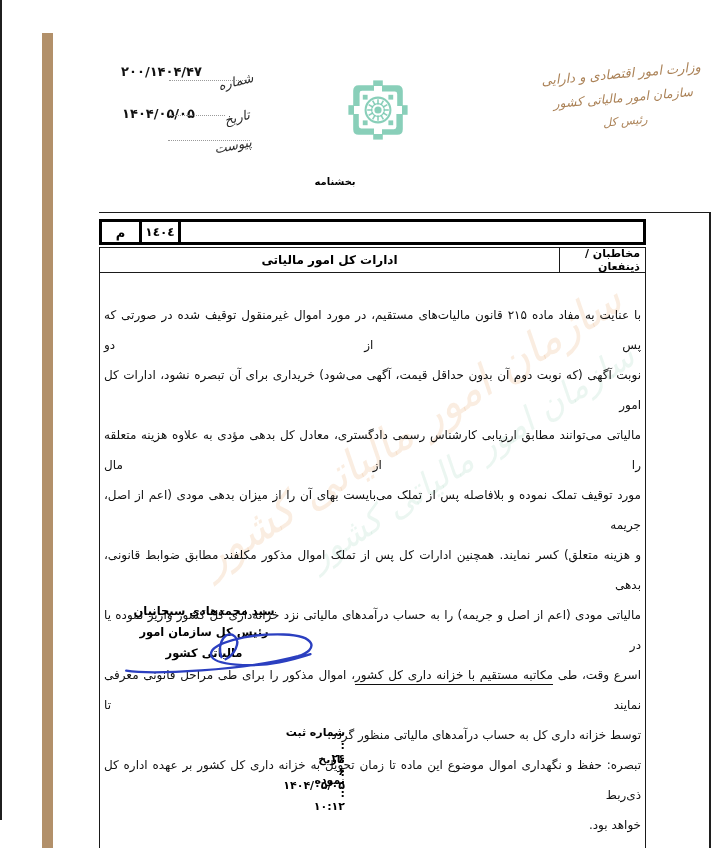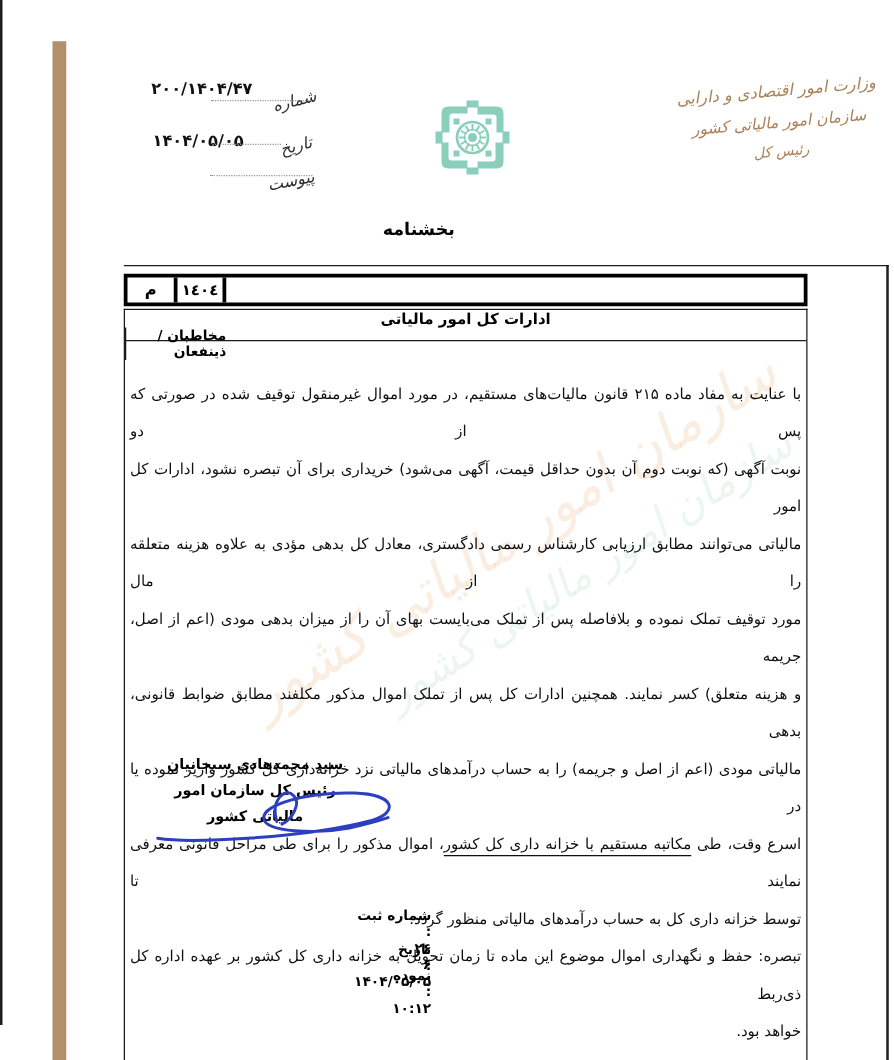--- a/index.html
+++ b/index.html
@@ -30,35 +30,35 @@
 
   
   .ministry { position:absolute; left:538px; top:66px; width:170px; text-align:center;
               color:#ab8257; font-style:italic; direction:rtl; transform:rotate(-5deg); }
   .ministry .m1 { font-size:13px;  margin-bottom:9px; }
   .ministry .m2 { font-size:12.5px; margin-bottom:9px; }
   .ministry .m3 { font-size:11.5px; }
 
   
   .doc-title { position:absolute; left:260px; top:176px; width:150px; text-align:center;
-               font-weight:bold; font-size:14px; color:#000; direction:rtl; }
+               font-weight:bold; font-size:10px; color:#000; direction:rtl; }
 
   
   .row1 { position:absolute; left:99px; top:219px; width:547px; height:26px;
           border:3px solid #000; display:flex; flex-direction:row; background:#fff; }
   .row1 .c { display:flex; align-items:center; justify-content:center; font-weight:bold; color:#000; }
   .row1 .c-class    { width:40px;  border-right:3px solid #000; font-size:13px; }
   .row1 .c-articles { flex:1;      border-right:3px solid #000; font-size:12px; direction:rtl; }
   .row1 .c-year     { width:39px;  border-right:3px solid #000; font-size:12px; }
   .row1 .c-extra    { width:38px; }
 
   
   .frame { position:absolute; left:99px; top:247px; width:547px; height:601px;
            border:1.5px solid #1a1a1a; border-bottom:none; background:transparent; }
-  .trow { display:flex; flex-direction:column; height:25px; border-bottom:1.5px solid #1a1a1a; }
+  .trow { display:flex; flex-direction:row; height:25px; border-bottom:1.5px solid #1a1a1a; }
   .trow .cell-content { flex:1; display:flex; align-items:center; justify-content:center;
                         direction:rtl; font-weight:bold; color:#000; }
   .trow .cell-label   { width:86px; border-left:1.5px solid #1a1a1a; display:flex; align-items:center;
                         justify-content:flex-end; padding:0 5px; direction:rtl;
                         font-weight:bold; font-size:11px; color:#000; }
   .r2 .cell-content { font-size:12px; }
   .r3 .cell-content { font-size:10.5px; }
 
   
   .wm { position:absolute; direction:rtl; font-style:italic; white-space:nowrap; pointer-events:none; }

